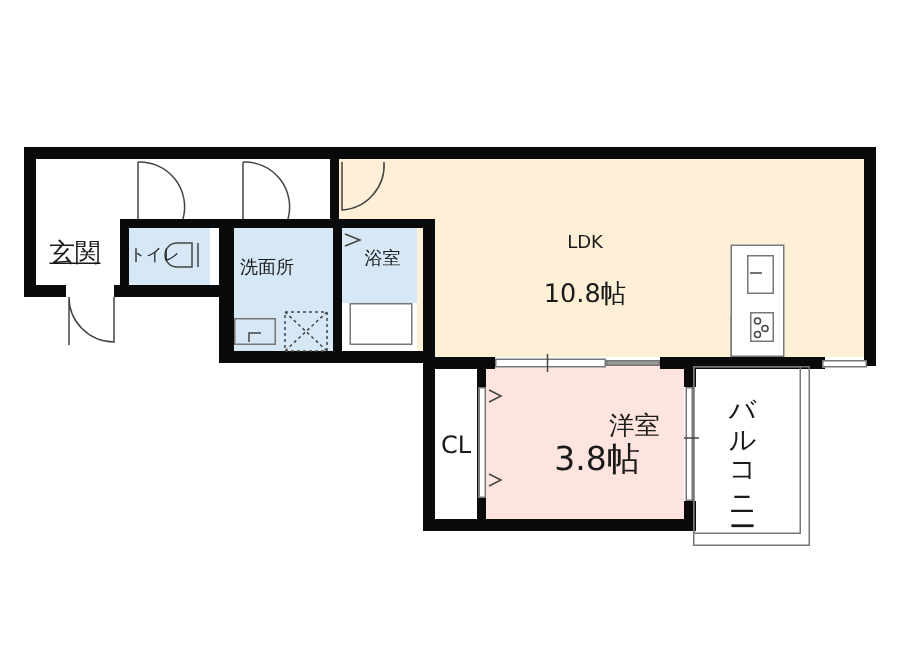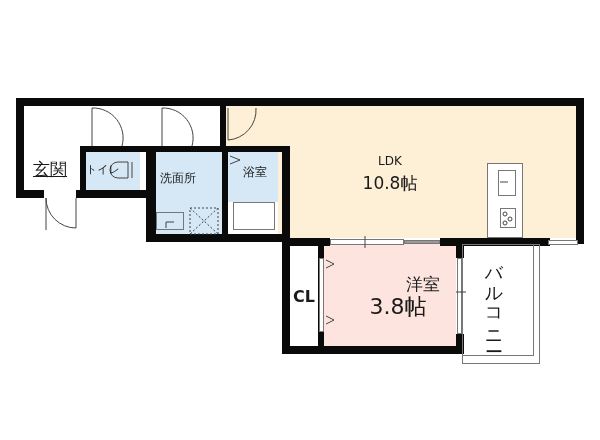--- a/index.html
+++ b/index.html
@@ -88,17 +88,17 @@
 
     <path d="M500 182 L508 182"></path>
   </g>
 </svg>
 
 <div class="label" style="left:24px;top:160px;width:52px;font-size:17px;text-decoration:underline;">玄関</div>
 <div class="label" style="left:86px;top:164px;width:34px;font-size:11px;">トイレ</div>
 <div class="label" style="left:156px;top:172px;width:44px;font-size:12px;">洗面所</div>
 <div class="label" style="left:228px;top:166px;width:54px;font-size:12px;">浴室</div>
 <div class="label" style="left:340px;top:155px;width:100px;font-size:12px;">LDK</div>
-<div class="label" style="left:340px;top:174px;width:100px;font-size:17px;">10.8帖</div>
+<div class="label" style="left:340px;top:187px;width:100px;font-size:17px;">10.8帖</div>
 <div class="label" style="left:340px;top:275px;width:100px;font-size:17px;text-align:right;">洋室</div>
 <div class="label" style="left:348px;top:295px;width:100px;font-size:22px;">3.8帖</div>
-<div class="label" style="left:290px;top:288px;width:28px;font-size:16px;font-weight:bold;">CL</div>
+<div class="label" style="left:290px;top:288px;width:28px;font-size:16px;">CL</div>
 <div class="label" style="left:480px;top:252px;width:24px;font-size:18px;writing-mode:vertical-rl;letter-spacing:2px;">バルコニー</div>
 
 </body></html>

